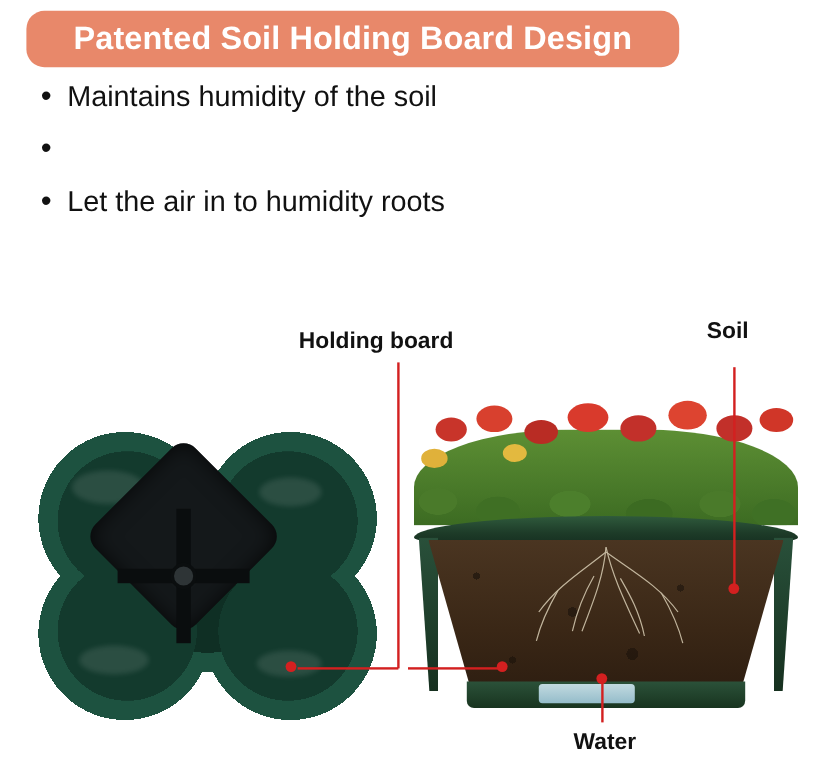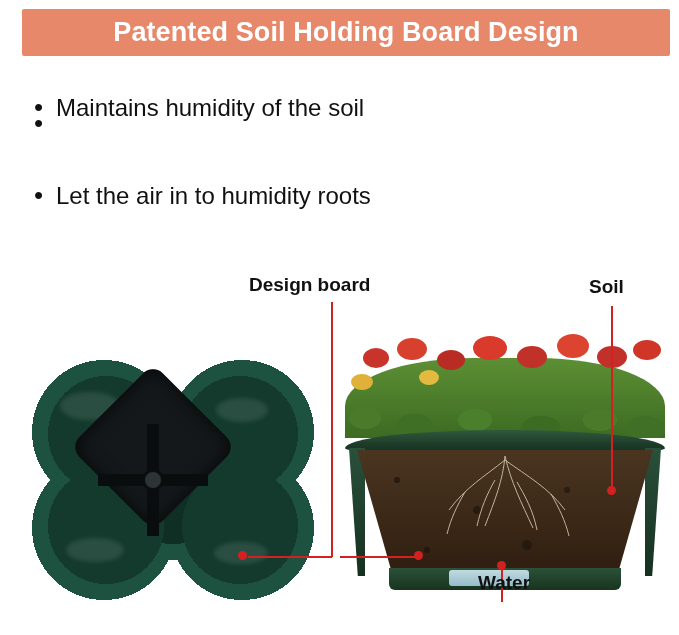--- a/index.html
+++ b/index.html
@@ -14,24 +14,24 @@
     font-family: "Liberation Sans", sans-serif;
     position: relative;
     overflow: hidden;
   }
 
   
   #banner {
     position: absolute;
     left: 22px;
     top: 9px;
-    width: 648px;
+    width: 544px;
     height: 47px;
     background: #E8886A;
-    border-radius: 2px;
+    border-radius: 15px;
     display: flex;
     align-items: center;
     justify-content: center;
   }
   #banner-title {
     color: #ffffff;
     font-size: 27px;
     font-weight: bold;
     letter-spacing: 0.1px;
     white-space: nowrap;
@@ -53,43 +53,42 @@
     width: 22px;
     font-size: 26px;
     line-height: 1;
     color: #111111;
     flex: 0 0 22px;
   }
   .bullet-text {
     font-size: 24px;
     color: #111111;
     white-space: nowrap;
-    margin-top: 28px;
   }
 
   
   #figure {
     position: absolute;
     left: 0;
     top: 250px;
     width: 679px;
     height: 385px;
   }
 
   
   .callout {
     position: absolute;
     font-size: 19px;
     font-weight: bold;
     color: #111111;
     white-space: nowrap;
   }
   #label-holding-board { left: 249px; top: 274px; }
-  #label-soil          { left: 589px; top: 276px; }
-  #label-water         { left: 478px; top: 572px; text-align: center; }
+  #label-soil          { left: 589px; top: 266px; }
+  #label-water         { left: 478px; top: 608px; text-align: center; }
 
   
   .leader {
     position: absolute;
     background: #D32020;
   }
   .leader.v { width: 2px; }
   .leader.h { height: 2px; }
   .dotm {
     position: absolute;
@@ -338,15 +337,15 @@
 
 <div class="leader v" style="left:611px; top:306px; height:182px;"></div>
 <div class="dotm" style="left:607px; top:486px;"></div>
 
 <div class="leader v" style="left:501px; top:566px; height:36px;"></div>
 <div class="dotm" style="left:497px; top:561px;"></div>
 
 <div class="leader h" style="left:340px; top:556px; width:80px;"></div>
 <div class="dotm" style="left:414px; top:551px;"></div>
 
-<div class="callout" id="label-holding-board">Design board</div>
+<div class="callout" id="label-holding-board">Holding board</div>
 <div class="callout" id="label-soil">Soil</div>
 <div class="callout" id="label-water">Water</div>
 
 </body></html>

